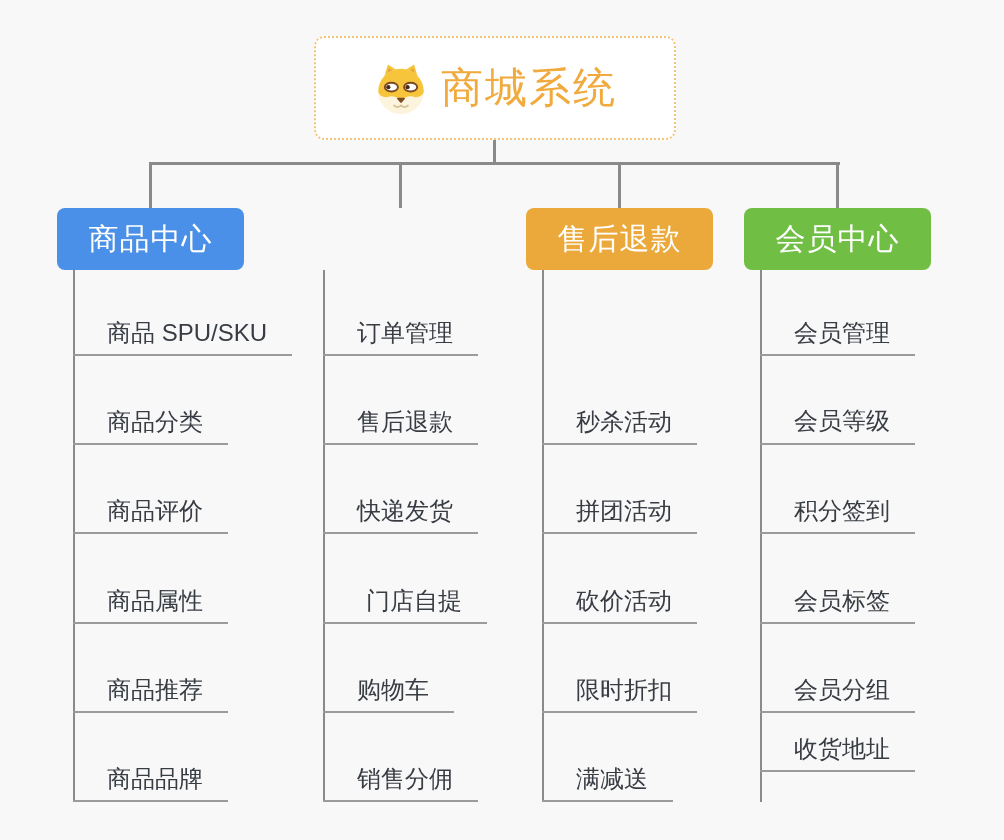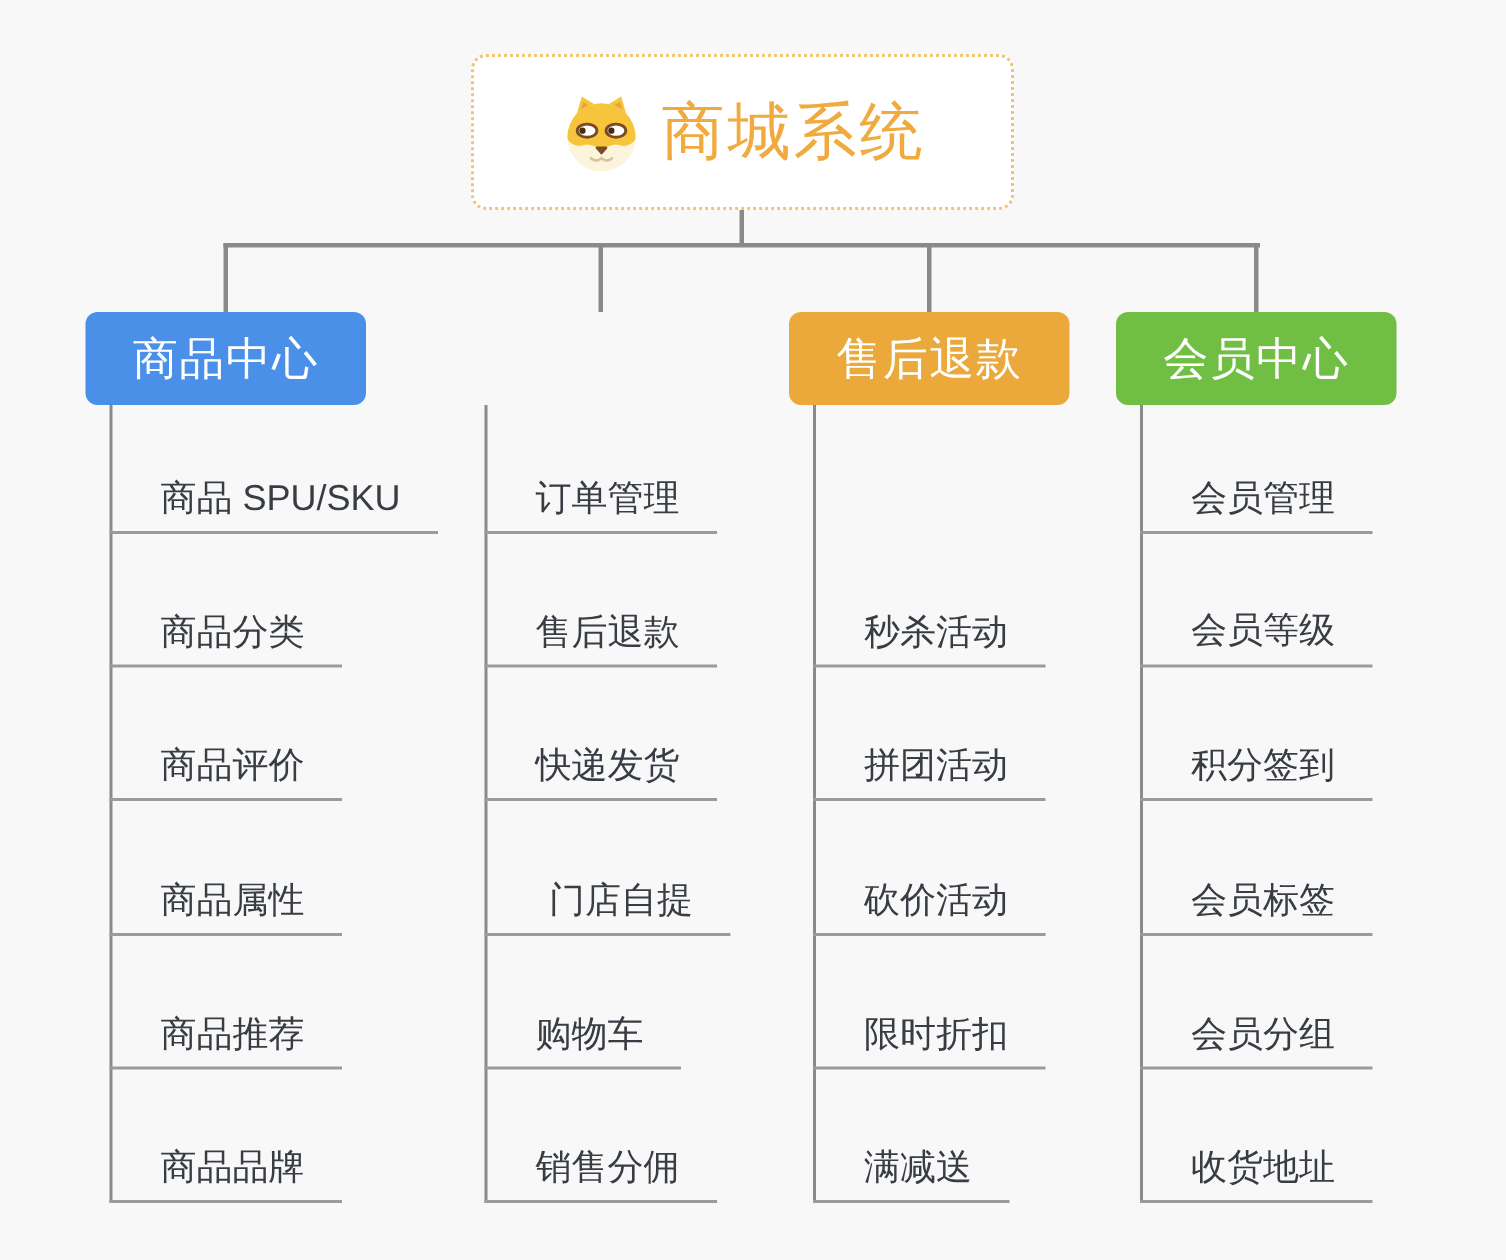--- a/index.html
+++ b/index.html
@@ -126,16 +126,16 @@
   <div class="branch-col" style="left: 744px;">
     <div class="branch-header" style="background: rgb(112, 190, 68); text-align: right;">
       <span class="branch-label">会员中心</span>
     </div>
     <div class="trunk"></div>
   <div class="leaf" style="top: 109px; text-align: right;">会员管理</div>
         <div class="leaf" style="top: 198px; font-family: Liberation Serif, serif;">会员等级</div>
         <div class="leaf" style="top: 287px; text-align: center;">积分签到</div>
         <div class="leaf" style="top: 377px;">会员标签</div>
         <div class="leaf" style="top: 466px;">会员分组</div>
-        <div class="leaf" style="top: 555px;">收货地址</div>
+        <div class="leaf" style="top: 525px;">收货地址</div>
       </div>
 </div>
 </div>
 
 </body></html>

